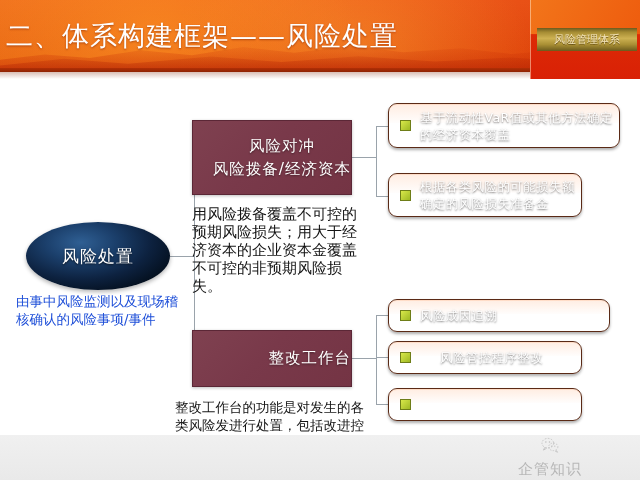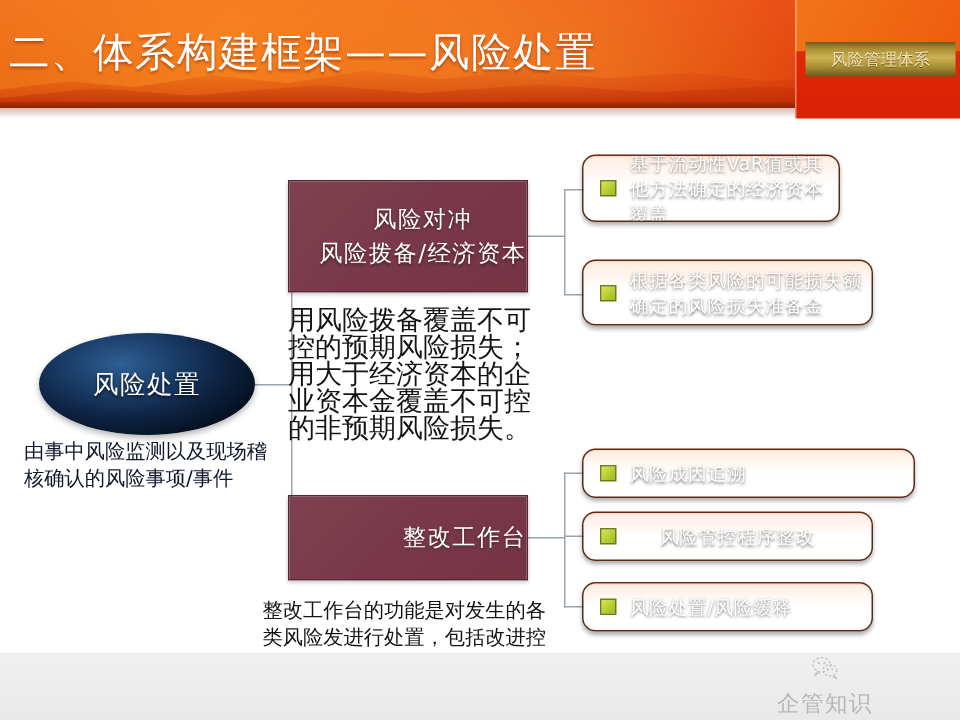--- a/index.html
+++ b/index.html
@@ -120,21 +120,21 @@
     box-shadow: 0 2px 4px rgba(0,0,0,0.3);
     display: flex; align-items: center; justify-content: center;
   }
   .ellipse-label {
     font-size: 17px; color: #ffffff; letter-spacing: 1px;
     text-shadow: 0 1px 2px rgba(0,0,0,0.7);
   }
   .caption-left {
     position: absolute; left: 16px; top: 292px;
     width: 172px;
-    font-size: 13.5px; line-height: 18px; color: #0f172a;
+    font-size: 13.5px; line-height: 18px; color: #1d4ed8;
     text-align: left;
   }
 
   
   .darkbox {
     position: absolute;
     background: linear-gradient(135deg, #7f4150 0%, #79394a 45%, #743444 100%);
     border: 1px solid #5b2736;
     display: flex; align-items: center; justify-content: flex-end;
     text-align: center;
@@ -142,21 +142,21 @@
   }
   .darkbox span {
     color: #ffffff; font-size: 15.5px; line-height: 23px; letter-spacing: 1px;
     text-shadow: 0 1px 2px rgba(0,0,0,0.45);
   }
   #box-hedge { left: 192px; top: 120px; width: 160px; height: 75px; }
   #box-rectify { left: 192px; top: 330px; width: 160px; height: 57px; padding-left: 24px; }
 
   .midtext {
     position: absolute; left: 192px; top: 205px; width: 170px;
-    font-size: 18px; line-height: 18px; color: #141414;
+    font-size: 15px; line-height: 18px; color: #141414;
   }
   .bottomtext {
     position: absolute; left: 175px; top: 398px; width: 196px;
     font-size: 13.5px; line-height: 18px; color: #141414;
   }
 
   
   .pill {
     position: absolute;
     border-radius: 9px;
@@ -183,21 +183,21 @@
     border: 1px solid #6e7d18;
     margin-right: 9px;
     position: relative; z-index: 2;
   }
   .pill-text {
     position: relative; z-index: 2;
     color: #ffffff; font-size: 12.5px; line-height: 17px;
     letter-spacing: 0.4px;
     text-shadow: 0 1px 2px rgba(0,0,0,0.55);
   }
-  #pill-econ-capital  { left: 388px; top: 103px; width: 172px; height: 45px; }
+  #pill-econ-capital  { left: 388px; top: 103px; width: 232px; height: 45px; }
   #pill-loss-reserve  { left: 388px; top: 173px; width: 194px; height: 44px; }
   #pill-cause-trace   { left: 388px; top: 299px; width: 222px; height: 33px; }
   #pill-process-fix   { left: 388px; top: 341px; width: 194px; height: 33px; gap: 20px; }
   #pill-dispose       { left: 388px; top: 388px; width: 194px; height: 33px; }
 
   
   .line { position: absolute; background: #9aa3ab; }
   .line.h { height: 1px; }
   .line.v { width: 1px; }
 
@@ -287,21 +287,20 @@
     <span class="pill-text">风险成因追溯</span>
   </div>
 
   <div class="pill" id="pill-process-fix">
     <span class="bullet"></span>
     <span class="pill-text">风险管控程序整改</span>
   </div>
 
   <div class="pill" id="pill-dispose">
     <span class="bullet"></span>
-    <span class="pill-text">风险处置/风险缓释</span>
   </div>
 
   <div class="footer-band"></div>
 
   <div class="watermark">
     <svg class="wm-icon" viewBox="0 0 24 22">
       <ellipse cx="9" cy="8.5" rx="8" ry="6.6" fill="none" stroke="#9a9a9a" stroke-width="1.2" stroke-dasharray="2.2 2"></ellipse>
       <path d="M5 14 L3 18 L7.2 15.6" fill="none" stroke="#9a9a9a" stroke-width="1.2"></path>
       <circle cx="6.3" cy="7" r="1.05" fill="#9a9a9a"></circle>
       <circle cx="11.3" cy="7" r="1.05" fill="#9a9a9a"></circle>

